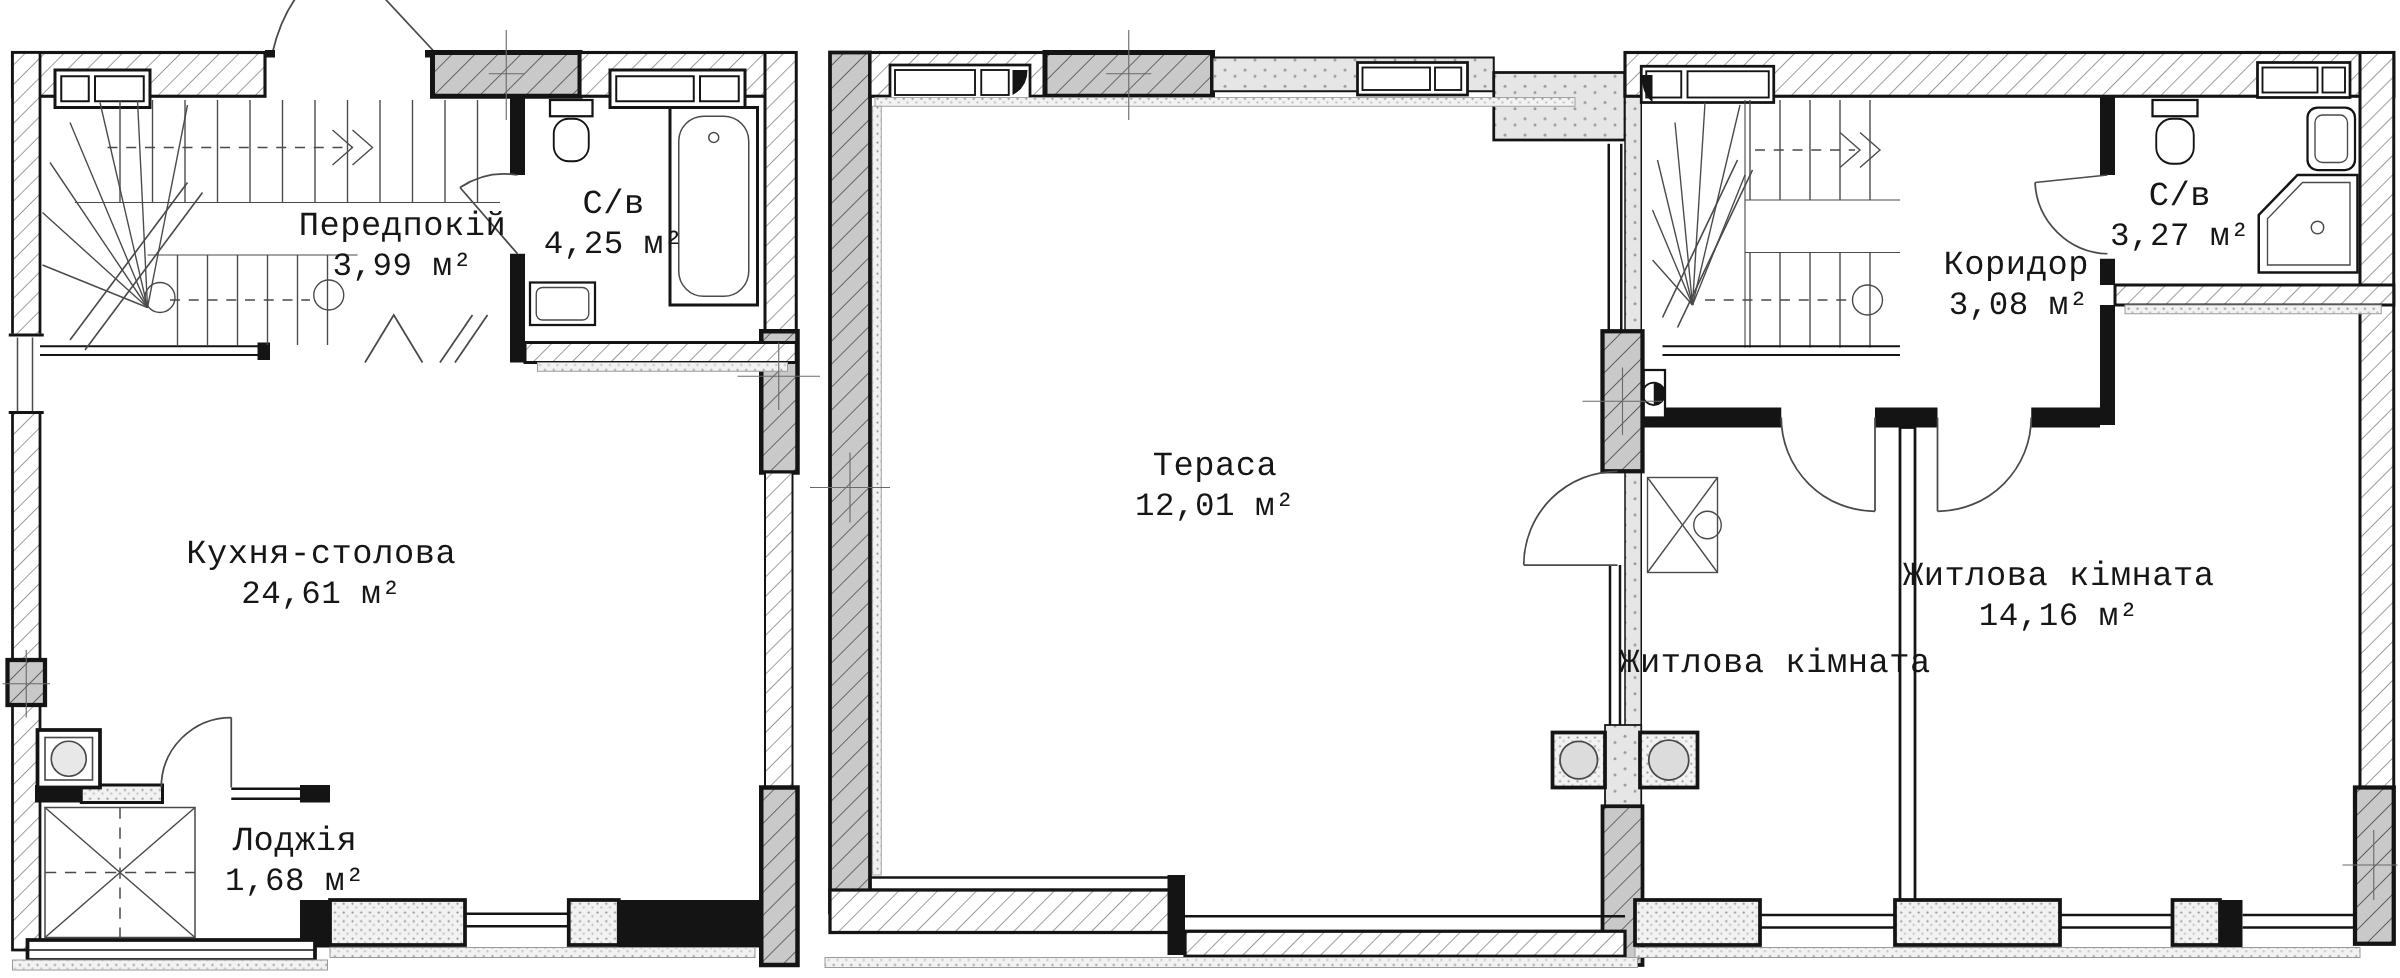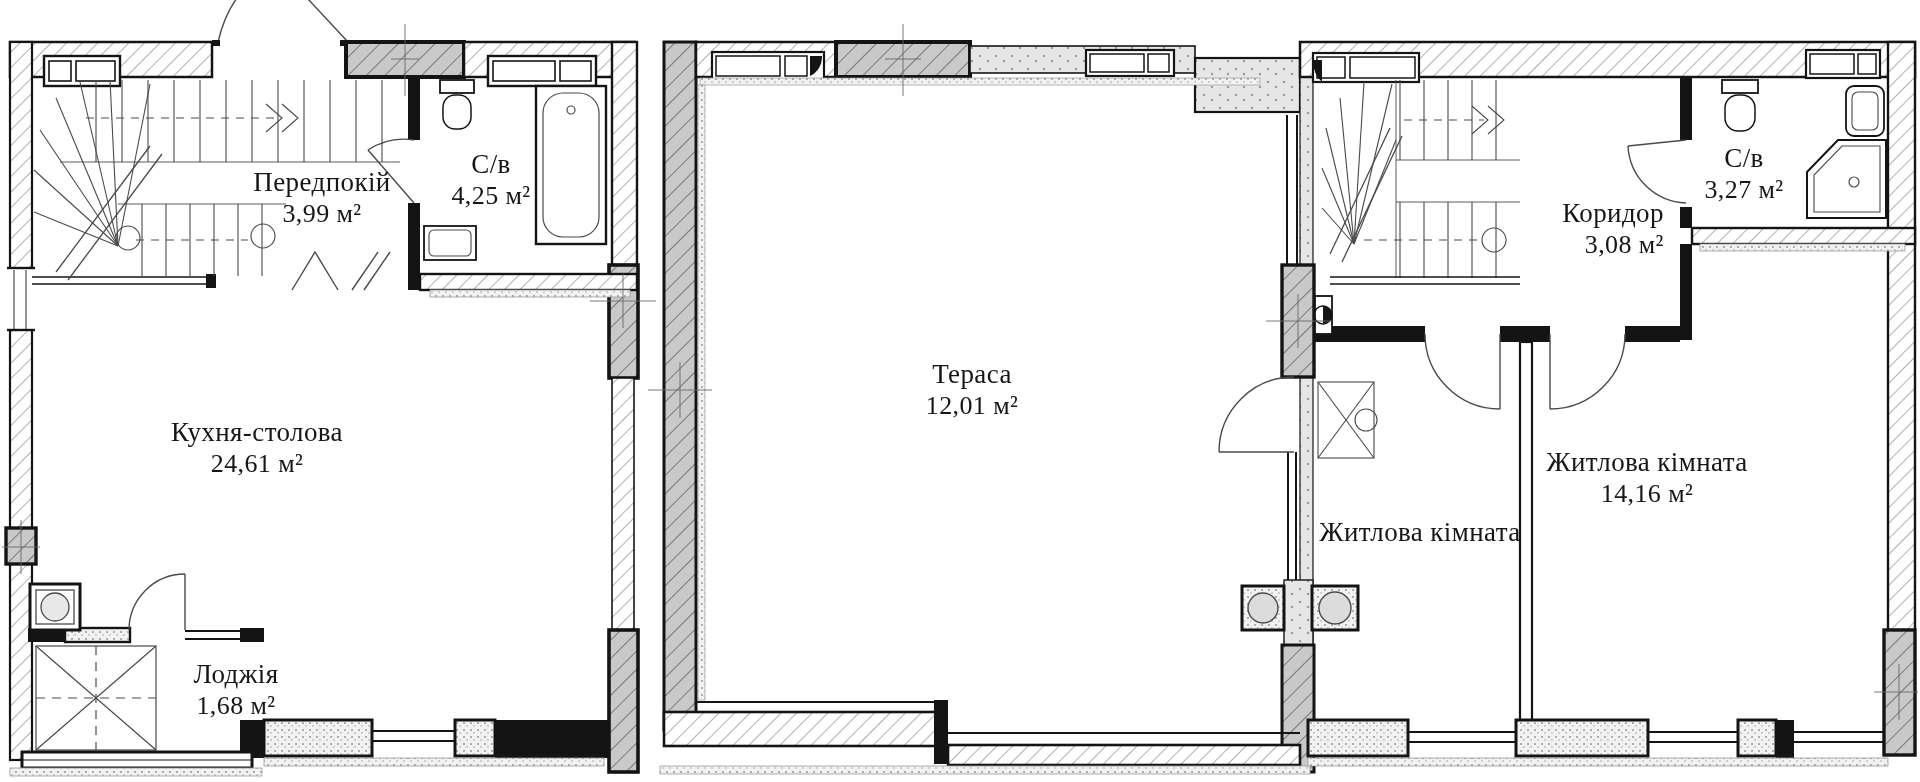--- a/index.html
+++ b/index.html
@@ -1,20 +1,20 @@
 <!DOCTYPE html>
 <html><head>
 <meta charset="utf-8">
 <style>
   html,body{margin:0;padding:0;background:#ffffff;}
   .stage{
     position:relative;
     width:1920px;height:782px;
     background:#ffffff;
-    font-family:Liberation Serif, serif;
+    font-family:Liberation Mono, monospace;
     overflow:hidden;
   }
   .stage svg{position:absolute;left:0;top:0;}
   .room-label{
     position:absolute;
     transform:translate(-50%,-50%);
     text-align:center;
     color:#161616;
     font-size:27px;
     line-height:31px;
@@ -423,21 +423,21 @@
 </svg>
 
 <div class="room-label" style="left:322px;top:198px;">
   <div>Передпокій</div>
   <div class="area">3,99 м²</div>
 </div>
 <div class="room-label" style="left:491px;top:180px;">
   <div>С/в</div>
   <div class="area">4,25 м²</div>
 </div>
-<div class="room-label" style="left:257px;top:448px;">
+<div class="room-label" style="left:257px;top:460px;">
   <div>Кухня-столова</div>
   <div class="area">24,61 м²</div>
 </div>
 <div class="room-label" style="left:188px;top:690px;margin-left:48px;">
   <div>Лоджія</div>
   <div class="area">1,68 м²</div>
 </div>
 <div class="room-label" style="left:972px;top:390px;">
   <div>Тераса</div>
   <div class="area">12,01 м²</div>

